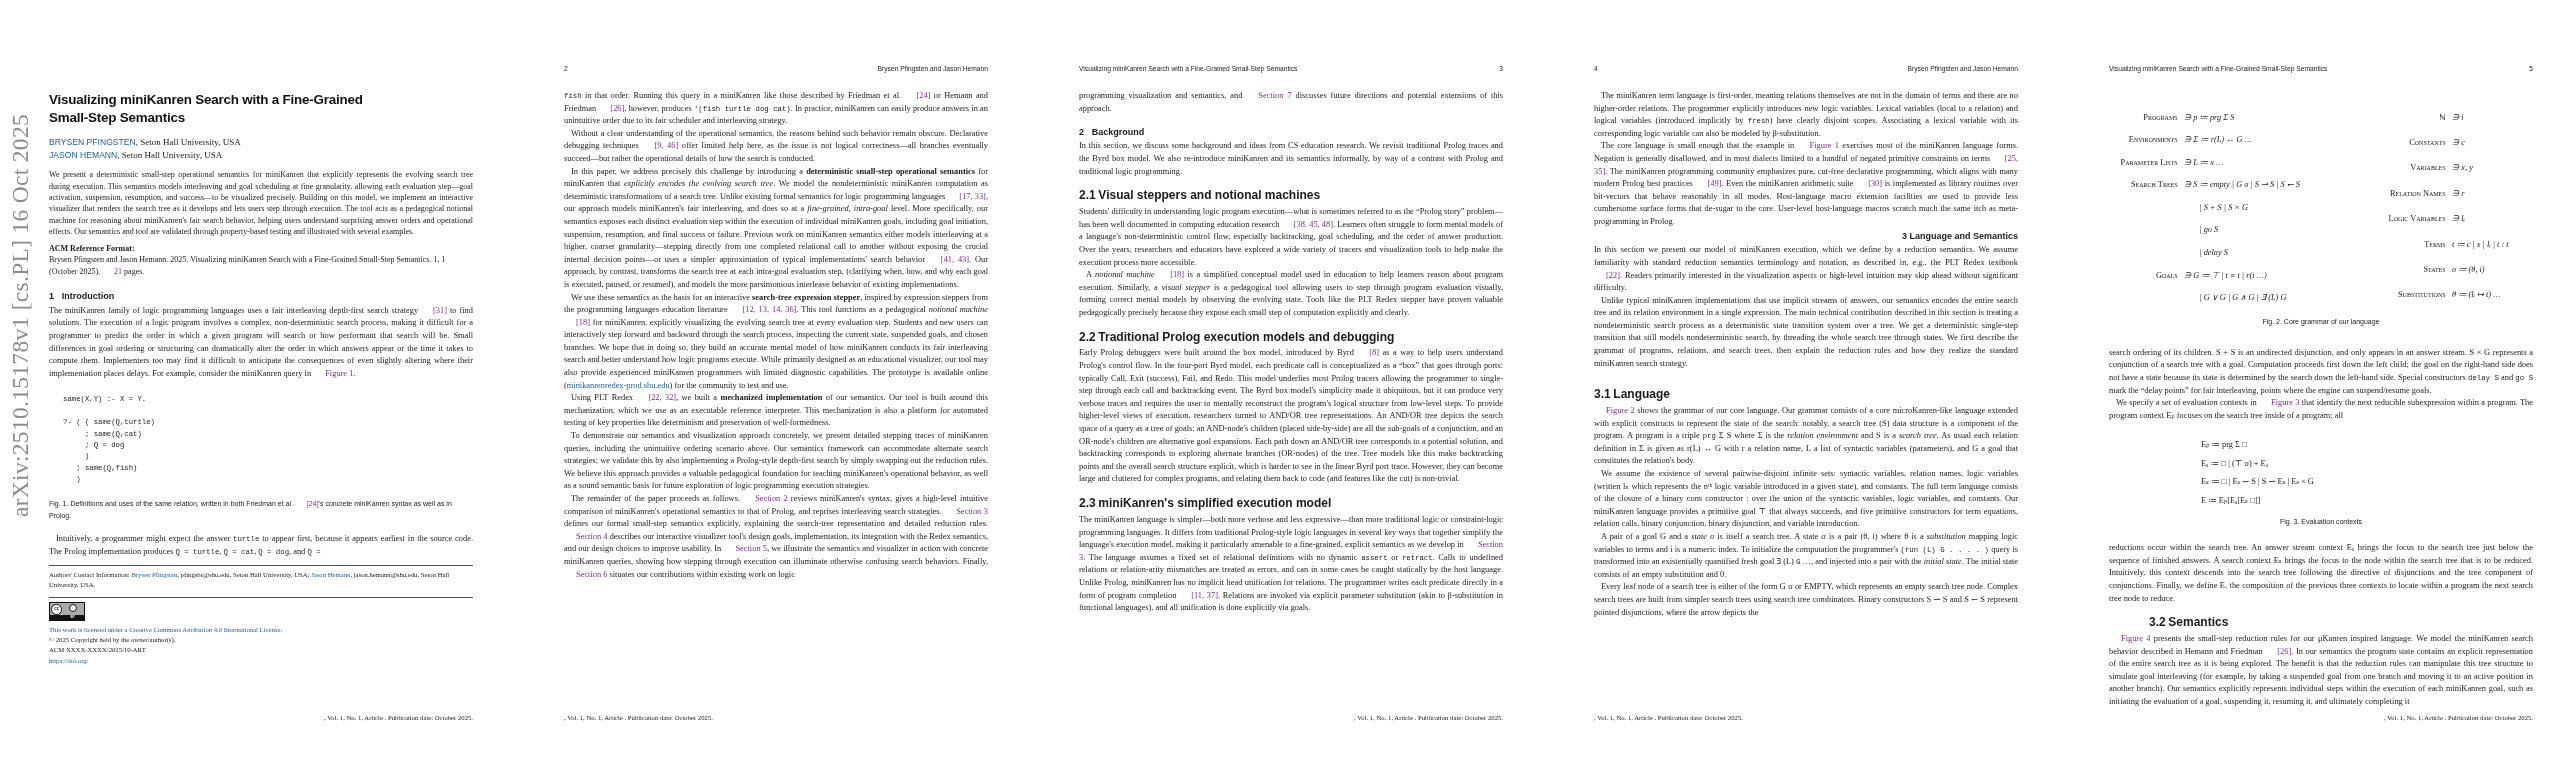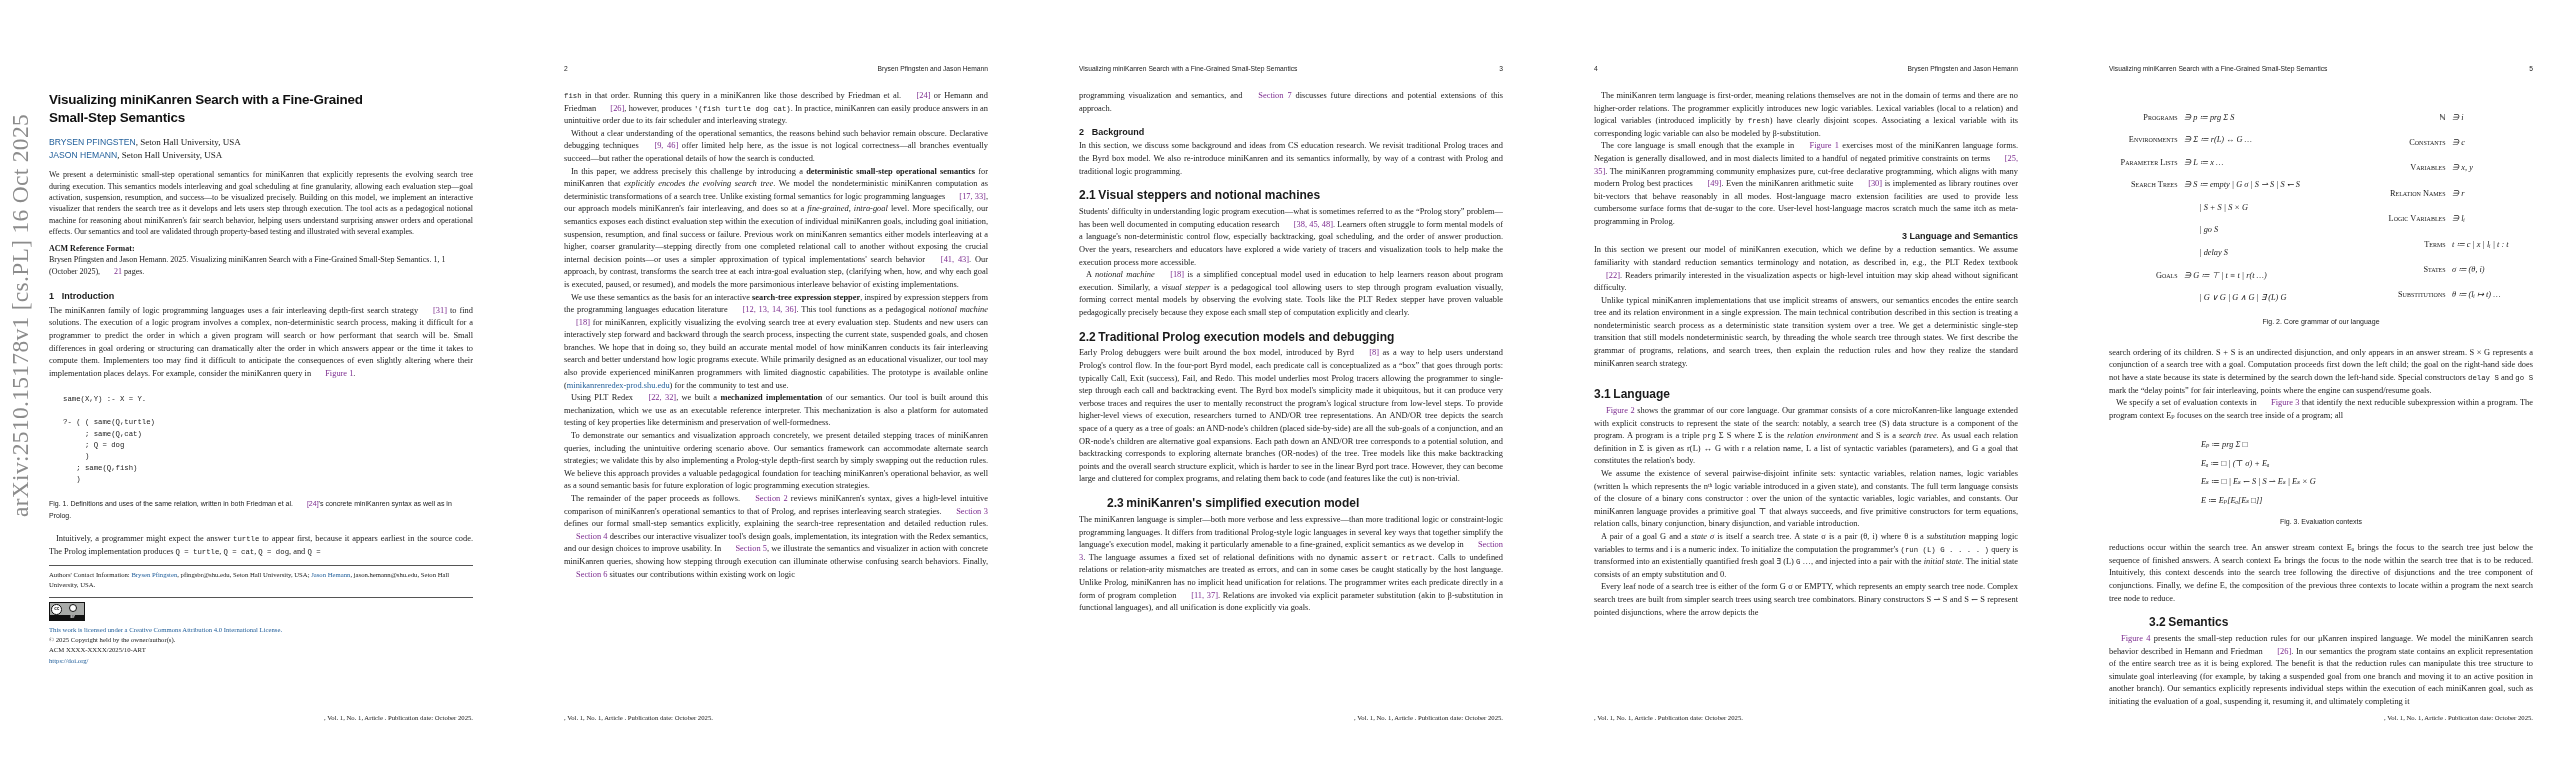--- a/index.html
+++ b/index.html
@@ -52,21 +52,21 @@
   .pub-foot { position: absolute; bottom: 0; font-size: 6.7px; }
   .pub-foot.right { right: 42px; top: 714px; }
   .pub-foot.left { left: 49px; top: 714px; }
   .grammar { display: flex; margin-top: 16.5px; font-family: "Liberation Serif", serif; font-size: 8.3px; }
   .gcol { display: grid; row-gap: 8px; }
   .gcol.left { grid-template-columns: 75px 1fr; width: 235px; }
   .gcol.right { grid-template-columns: 108px 1fr; }
   .gcell { height: 14.6px; line-height: 14.6px; white-space: nowrap; }
   .gcell.lbl { text-align: right; padding-right: 6.4px; font-variant: small-caps; font-size: 8.3px; }
   .gcell.rhs { font-style: italic; }
-  .eval-ctx { margin: 14px 0 0 0; padding-left: 92px; font-style: italic; font-size: 8.3px; }
+  .eval-ctx { margin: 14px 0 0 0; padding-left: 92px; font-size: 8.3px; }
   .eval-ctx div { height: 18.4px; line-height: 18.4px; }
 </style>
 </head>
 <body>
 
 <div class="spread">
 
   <div class="page">
     <div class="arxiv-stamp">
         <span>arXiv:2510.15178v1  [cs.PL]  16 Oct 2025</span>
@@ -146,21 +146,21 @@
       <h2 class="sec" style="margin-top:11.4px;"><span class="num">2</span> <span>Background</span></h2>
       <p class="txt">In this section, we discuss some background and ideas from CS education research. We revisit traditional Prolog traces and the Byrd box model. We also re-introduce miniKanren and its semantics informally, by way of a contrast with Prolog and traditional logic programming.</p>
 
       <h3 class="subsec" style="margin-top:10.2px;"><span class="num">2.1</span> <span>Visual steppers and notional machines</span></h3>
       <p class="txt"><span>Students' difficulty in understanding logic program execution—what is sometimes referred to as the “Prolog story” problem—has been well documented in computing education research </span><a class="cite">[38, 45, 48]</a><span>. Learners often struggle to form mental models of a language's non-deterministic control flow, especially backtracking, goal scheduling, and the order of answer production. Over the years, researchers and educators have explored a wide variety of tracers and visualization tools to help make the execution process more accessible.</span></p>
       <p class="txt ind"><span>A </span><i>notional machine</i><span> </span><a class="cite">[18]</a><span> is a simplified conceptual model used in education to help learners reason about program execution. Similarly, a </span><i>visual stepper</i><span> is a pedagogical tool allowing users to step through program evaluation visually, forming correct mental models by observing the evolving state. Tools like the PLT Redex stepper have proven valuable pedagogically precisely because they expose each small step of computation explicitly and clearly.</span></p>
 
       <h3 class="subsec" style="margin-top:10.2px;"><span class="num">2.2</span> <span>Traditional Prolog execution models and debugging</span></h3>
       <p class="txt"><span>Early Prolog debuggers were built around the box model, introduced by Byrd </span><a class="cite">[8]</a><span> as a way to help users understand Prolog's control flow. In the four-port Byrd model, each predicate call is conceptualized as a “box” that goes through ports: typically Call, Exit (success), Fail, and Redo. This model underlies most Prolog tracers allowing the programmer to single-step through each call and backtracking event. The Byrd box model's simplicity made it ubiquitous, but it can produce very verbose traces and requires the user to mentally reconstruct the program's logical structure from low-level steps. To provide higher-level views of execution, researchers turned to AND/OR tree representations. An AND/OR tree depicts the search space of a query as a tree of goals: an AND-node's children (placed side-by-side) are all the sub-goals of a conjunction, and an OR-node's children are alternative goal expansions. Each path down an AND/OR tree corresponds to a potential solution, and backtracking corresponds to exploring alternate branches (OR-nodes) of the tree. Tree models like this make backtracking points and the overall search structure explicit, which is harder to see in the linear Byrd port trace. However, they can become large and cluttered for complex programs, and relating them back to code (and features like the cut) is non-trivial.</span></p>
 
-      <h3 class="subsec" style="margin-top:10.2px;margin-left:28px;"><span class="num">2.3</span> <span>miniKanren's simplified execution model</span></h3>
+      <h3 class="subsec" style="margin-top:10.2px;"><span class="num">2.3</span> <span>miniKanren's simplified execution model</span></h3>
       <p class="txt"><span>The miniKanren language is simpler—both more verbose and less expressive—than more traditional logic or constraint-logic programming languages. It differs from traditional Prolog-style logic languages in several key ways that together simplify the language's execution model, making it particularly amenable to a fine-grained, explicit semantics as we develop in </span><a class="cite">Section 3</a><span>. The language assumes a fixed set of relational definitions with no dynamic </span><span class="mono">assert</span><span> or </span><span class="mono">retract</span><span>. Calls to undefined relations or relation-arity mismatches are treated as errors, and can in some cases be caught statically by the host language. Unlike Prolog, miniKanren has no implicit head unification for relations. The programmer writes each predicate directly in a form of program completion </span><a class="cite">[11, 37]</a><span>. Relations are invoked via explicit parameter substitution (akin to β-substitution in functional languages), and all unification is done explicitly via goals.</span></p>
     </div>
     <div class="pub-foot right">, Vol. 1, No. 1, Article . Publication date: October 2025.</div>
   </div>
 
   <div class="page">
     <div class="run-head">
         <span>4</span>
         <span>Brysen Pfingsten and Jason Hemann</span>
       </div>

